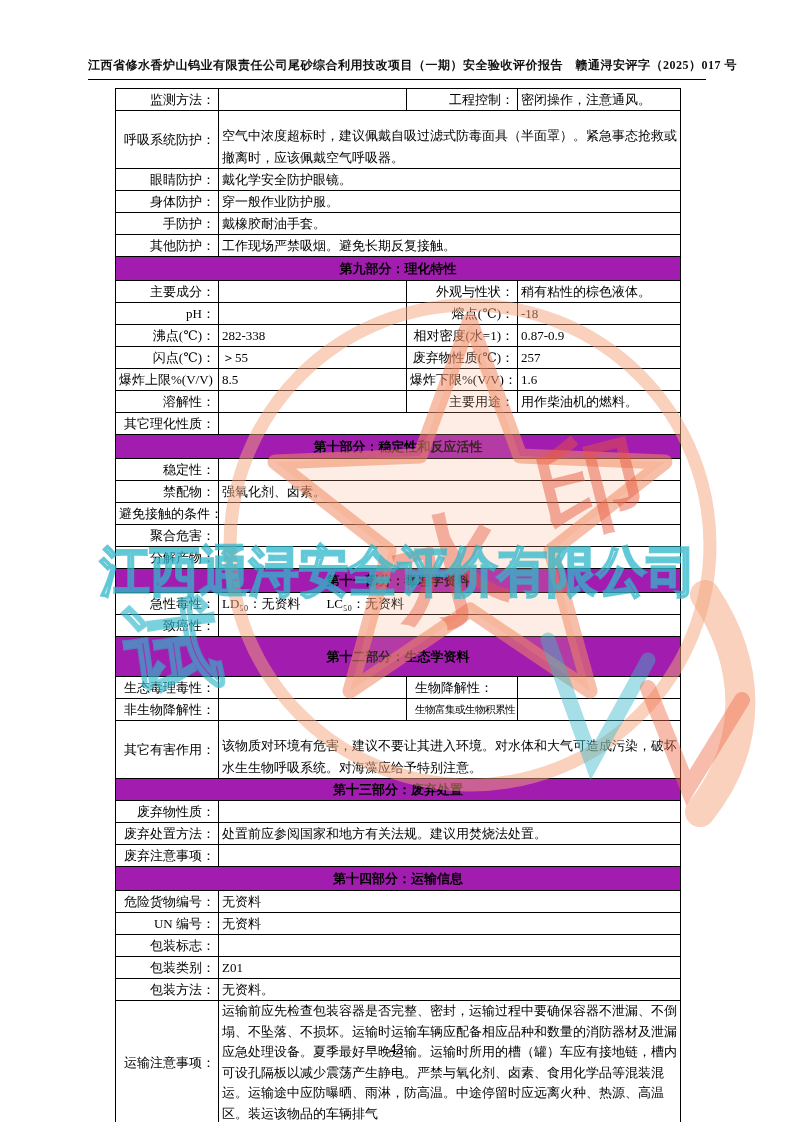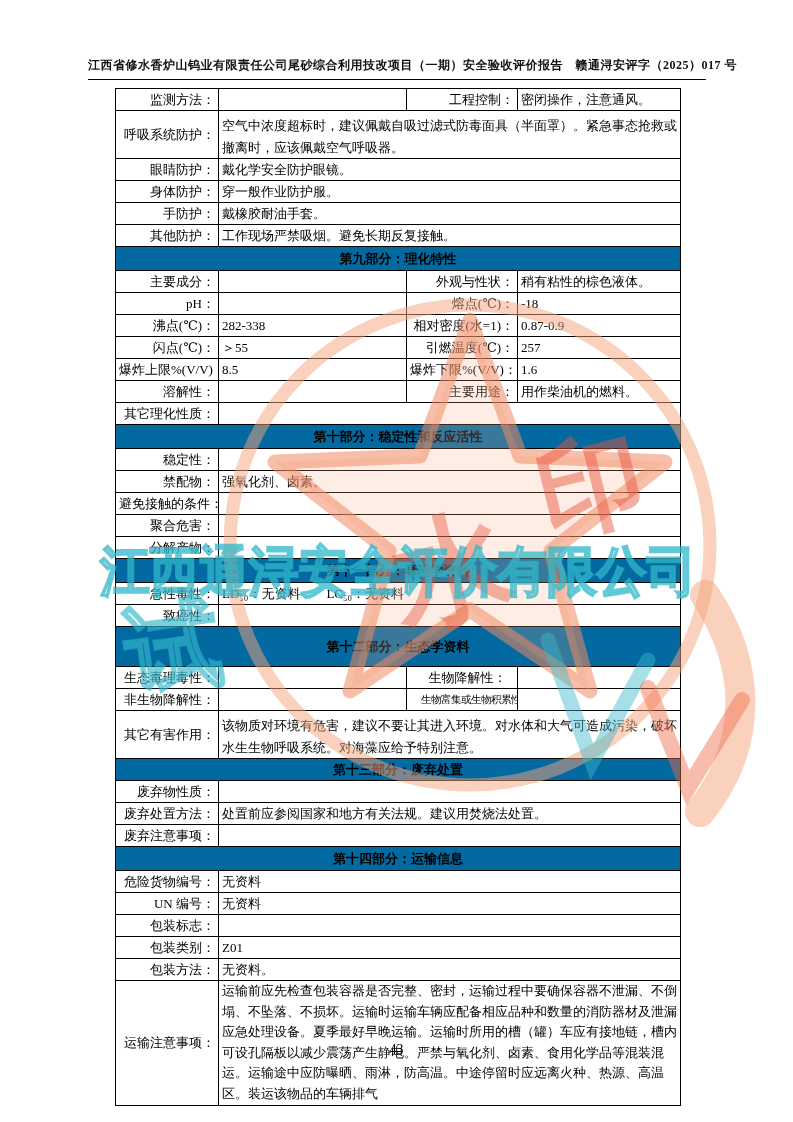--- a/index.html
+++ b/index.html
@@ -10,26 +10,26 @@
   .doc-header{position:absolute;left:88px;top:57px;width:618px;text-align:center;
     font-size:12px;font-weight:bold;color:#111;letter-spacing:.5px;
     padding-bottom:5px;border-bottom:1.5px solid #000;white-space:nowrap;}
 
   
   .tbl-wrap{position:absolute;left:115px;top:88px;width:565px;}
   table.msds{border-collapse:collapse;table-layout:fixed;width:565px;}
   table.msds td{border:1px solid #000;padding:0 3px;color:#000;vertical-align:middle;
     font-size:13px;line-height:21px;overflow:hidden;}
   td.lbl{text-align:right;font-size:12.5px;white-space:nowrap;padding-right:2px;}
-  td.lbl.left{text-align:center;padding-left:14px;}
+  td.lbl.left{text-align:left;padding-left:8px;}
   td.lbl.small{font-size:10.5px;letter-spacing:-0.5px;}
   td.val{text-align:left;line-height:21px;}
-  td.val.multi{line-height:21.5px;padding-top:4px;}
+  td.val.multi{line-height:21.5px;padding-top:14px;}
   td.val.transport{line-height:20.6px;font-size:13px;}
-  td.sec{background:#0369a1;text-align:center;font-weight:bold;font-size:14px;padding:1px 0;}
+  td.sec{background:#a21caf;text-align:center;font-weight:bold;font-size:14px;padding:1px 0;}
 
   
   .page-num{position:absolute;left:0;top:1042px;width:100%;text-align:center;
     font-size:14px;color:#000;}
 
   
   .watermark{position:absolute;left:0;top:0;width:793px;height:1122px;pointer-events:none;z-index:6;}
   .wm-red{position:absolute;font-weight:bold;font-family:"Liberation Serif","DejaVu Serif",serif;}
   .wm-shui{left:392px;top:492px;font-size:118px;color:rgba(232,86,60,0.42);transform:rotate(-14deg);}
   .wm-yin{left:538px;top:415px;font-size:106px;color:rgba(232,86,60,0.48);transform:rotate(-14deg);}
@@ -100,21 +100,21 @@
           </tr>
           <tr style="height: 21px;">
             <td class="lbl">沸点(℃)：</td>
             <td class="val">282-338</td>
             <td class="lbl">相对密度(水=1)：</td>
             <td class="val">0.87-0.9</td>
           </tr>
           <tr style="height: 21px;">
             <td class="lbl">闪点(℃)：</td>
             <td class="val">＞55</td>
-            <td class="lbl">引燃温度(℃)：</td>
+            <td class="lbl">废弃物性质(℃)：</td>
             <td class="val">257</td>
           </tr>
           <tr style="height: 21px;">
             <td class="lbl">爆炸上限%(V/V)：</td>
             <td class="val">8.5</td>
             <td class="lbl">爆炸下限%(V/V)：</td>
             <td class="val">1.6</td>
           </tr>
           <tr style="height: 21px;">
             <td class="lbl">溶解性：</td>

